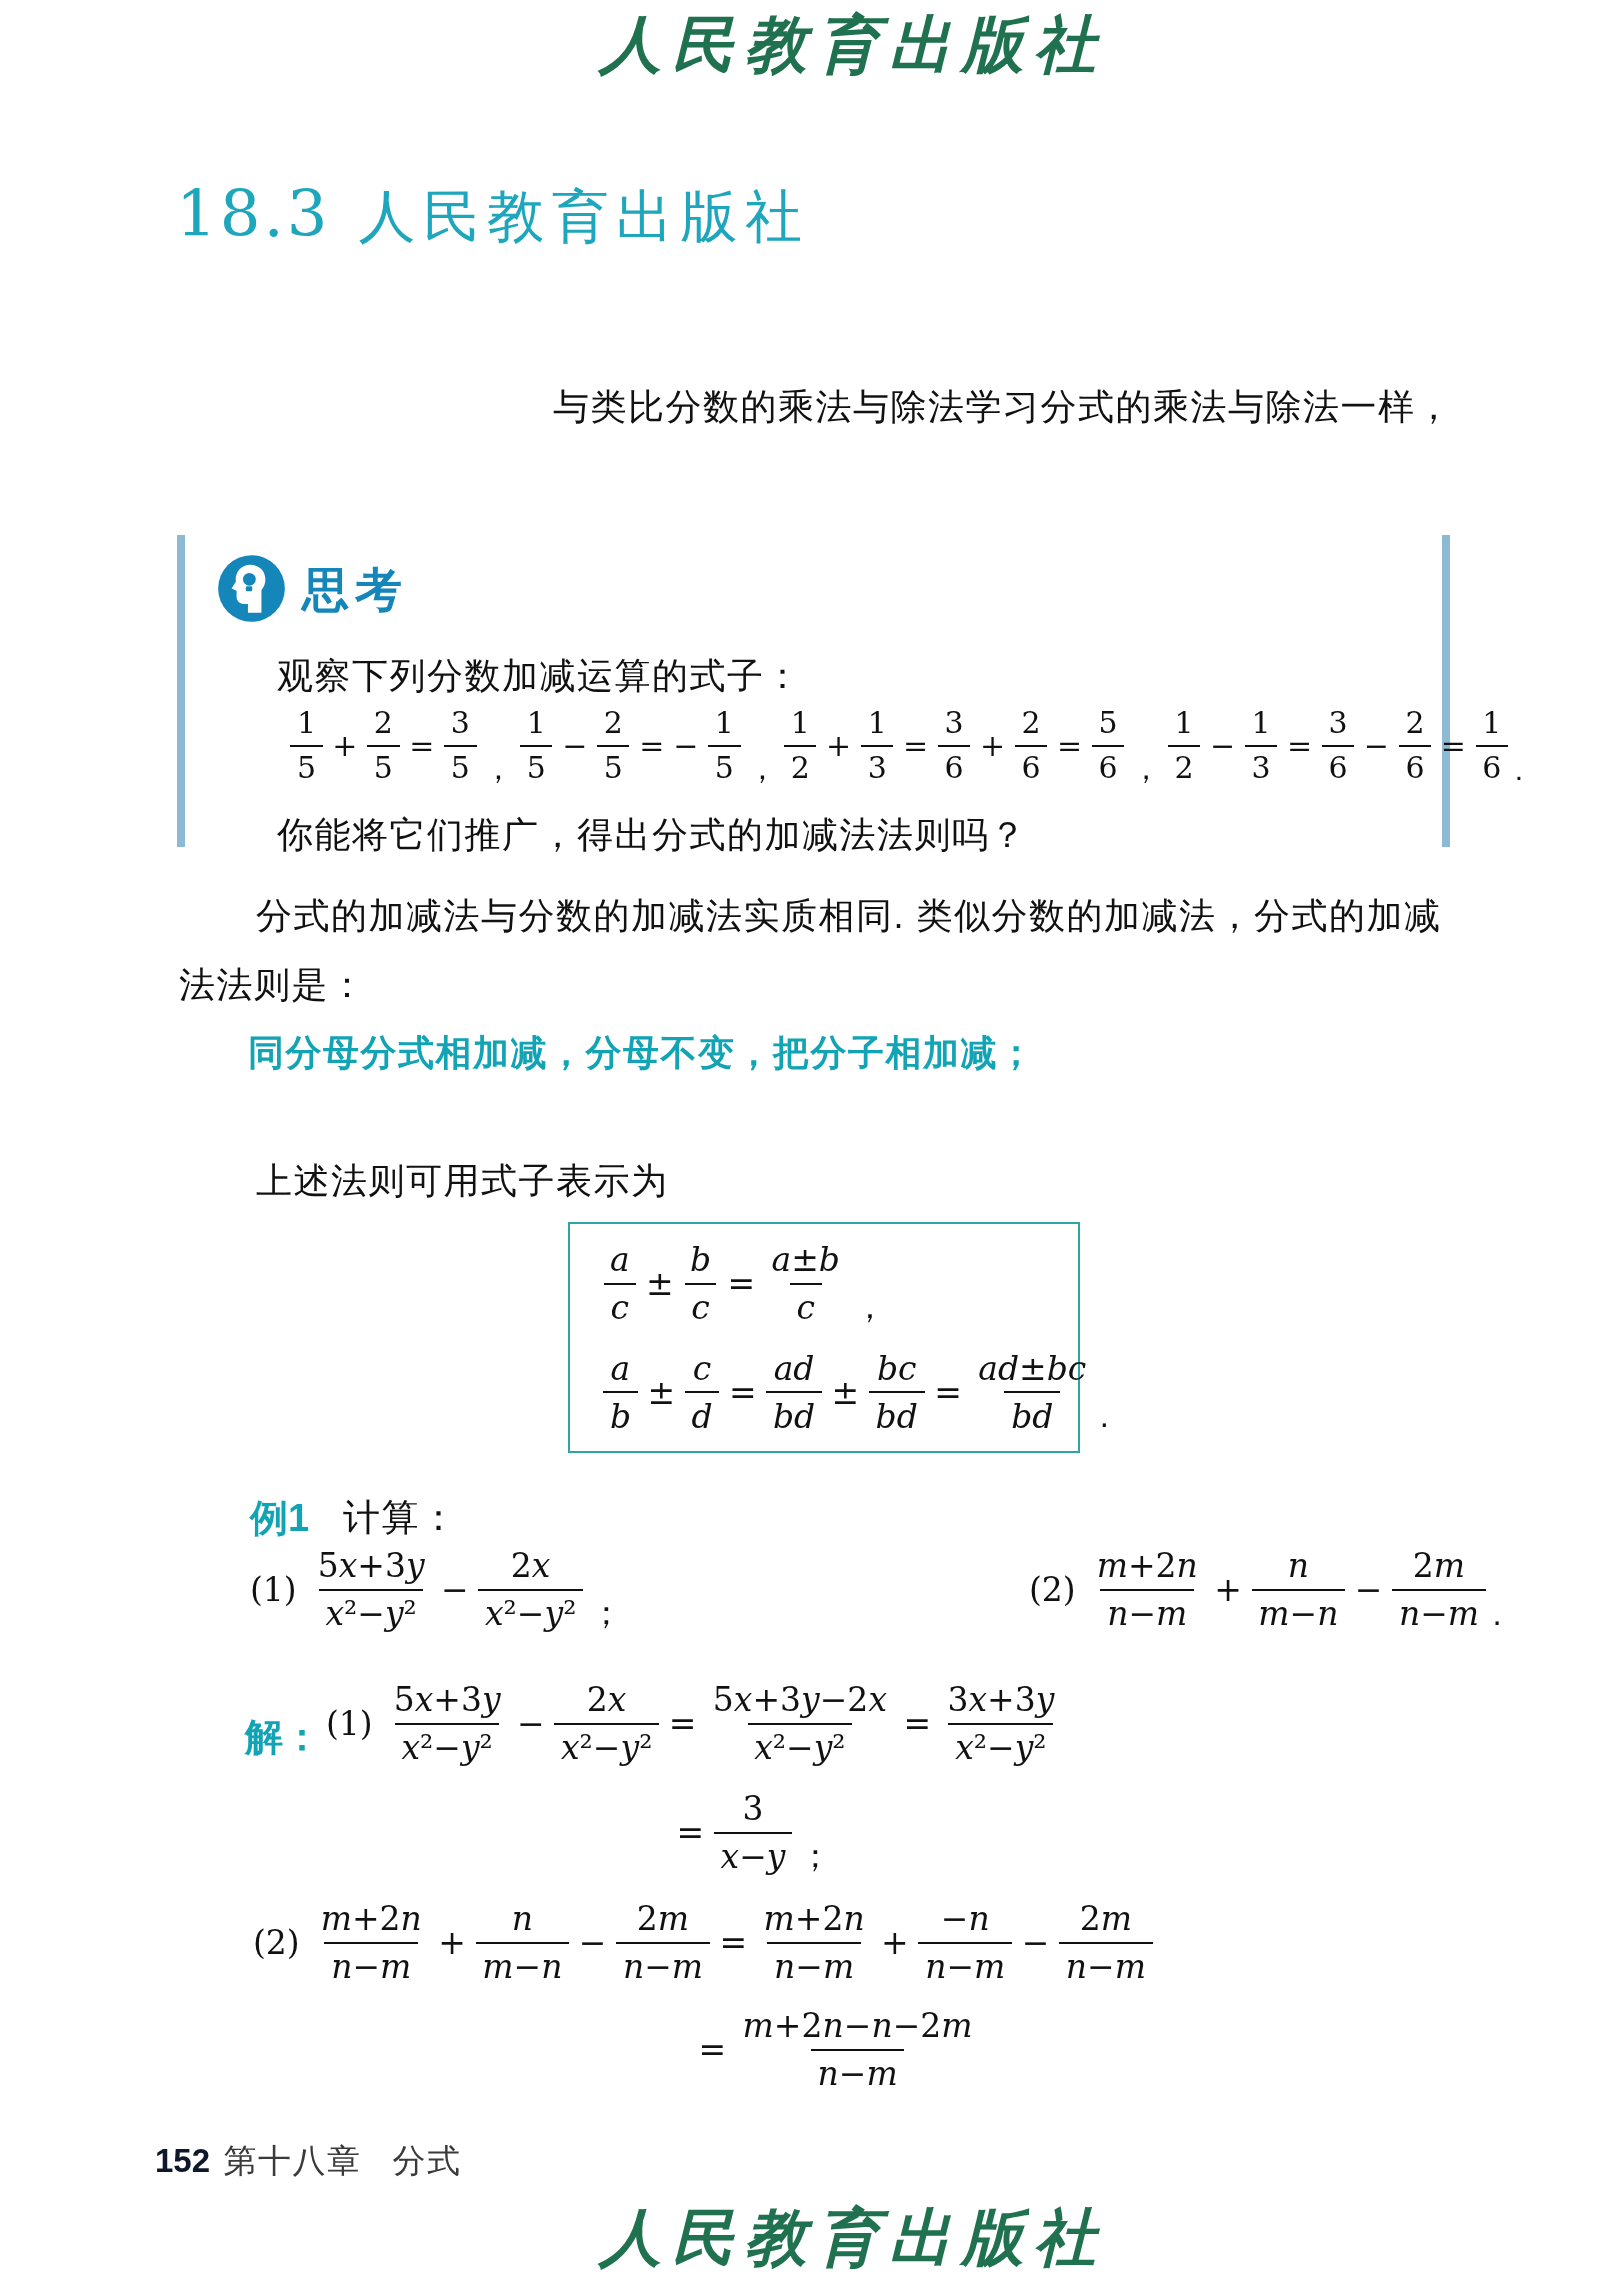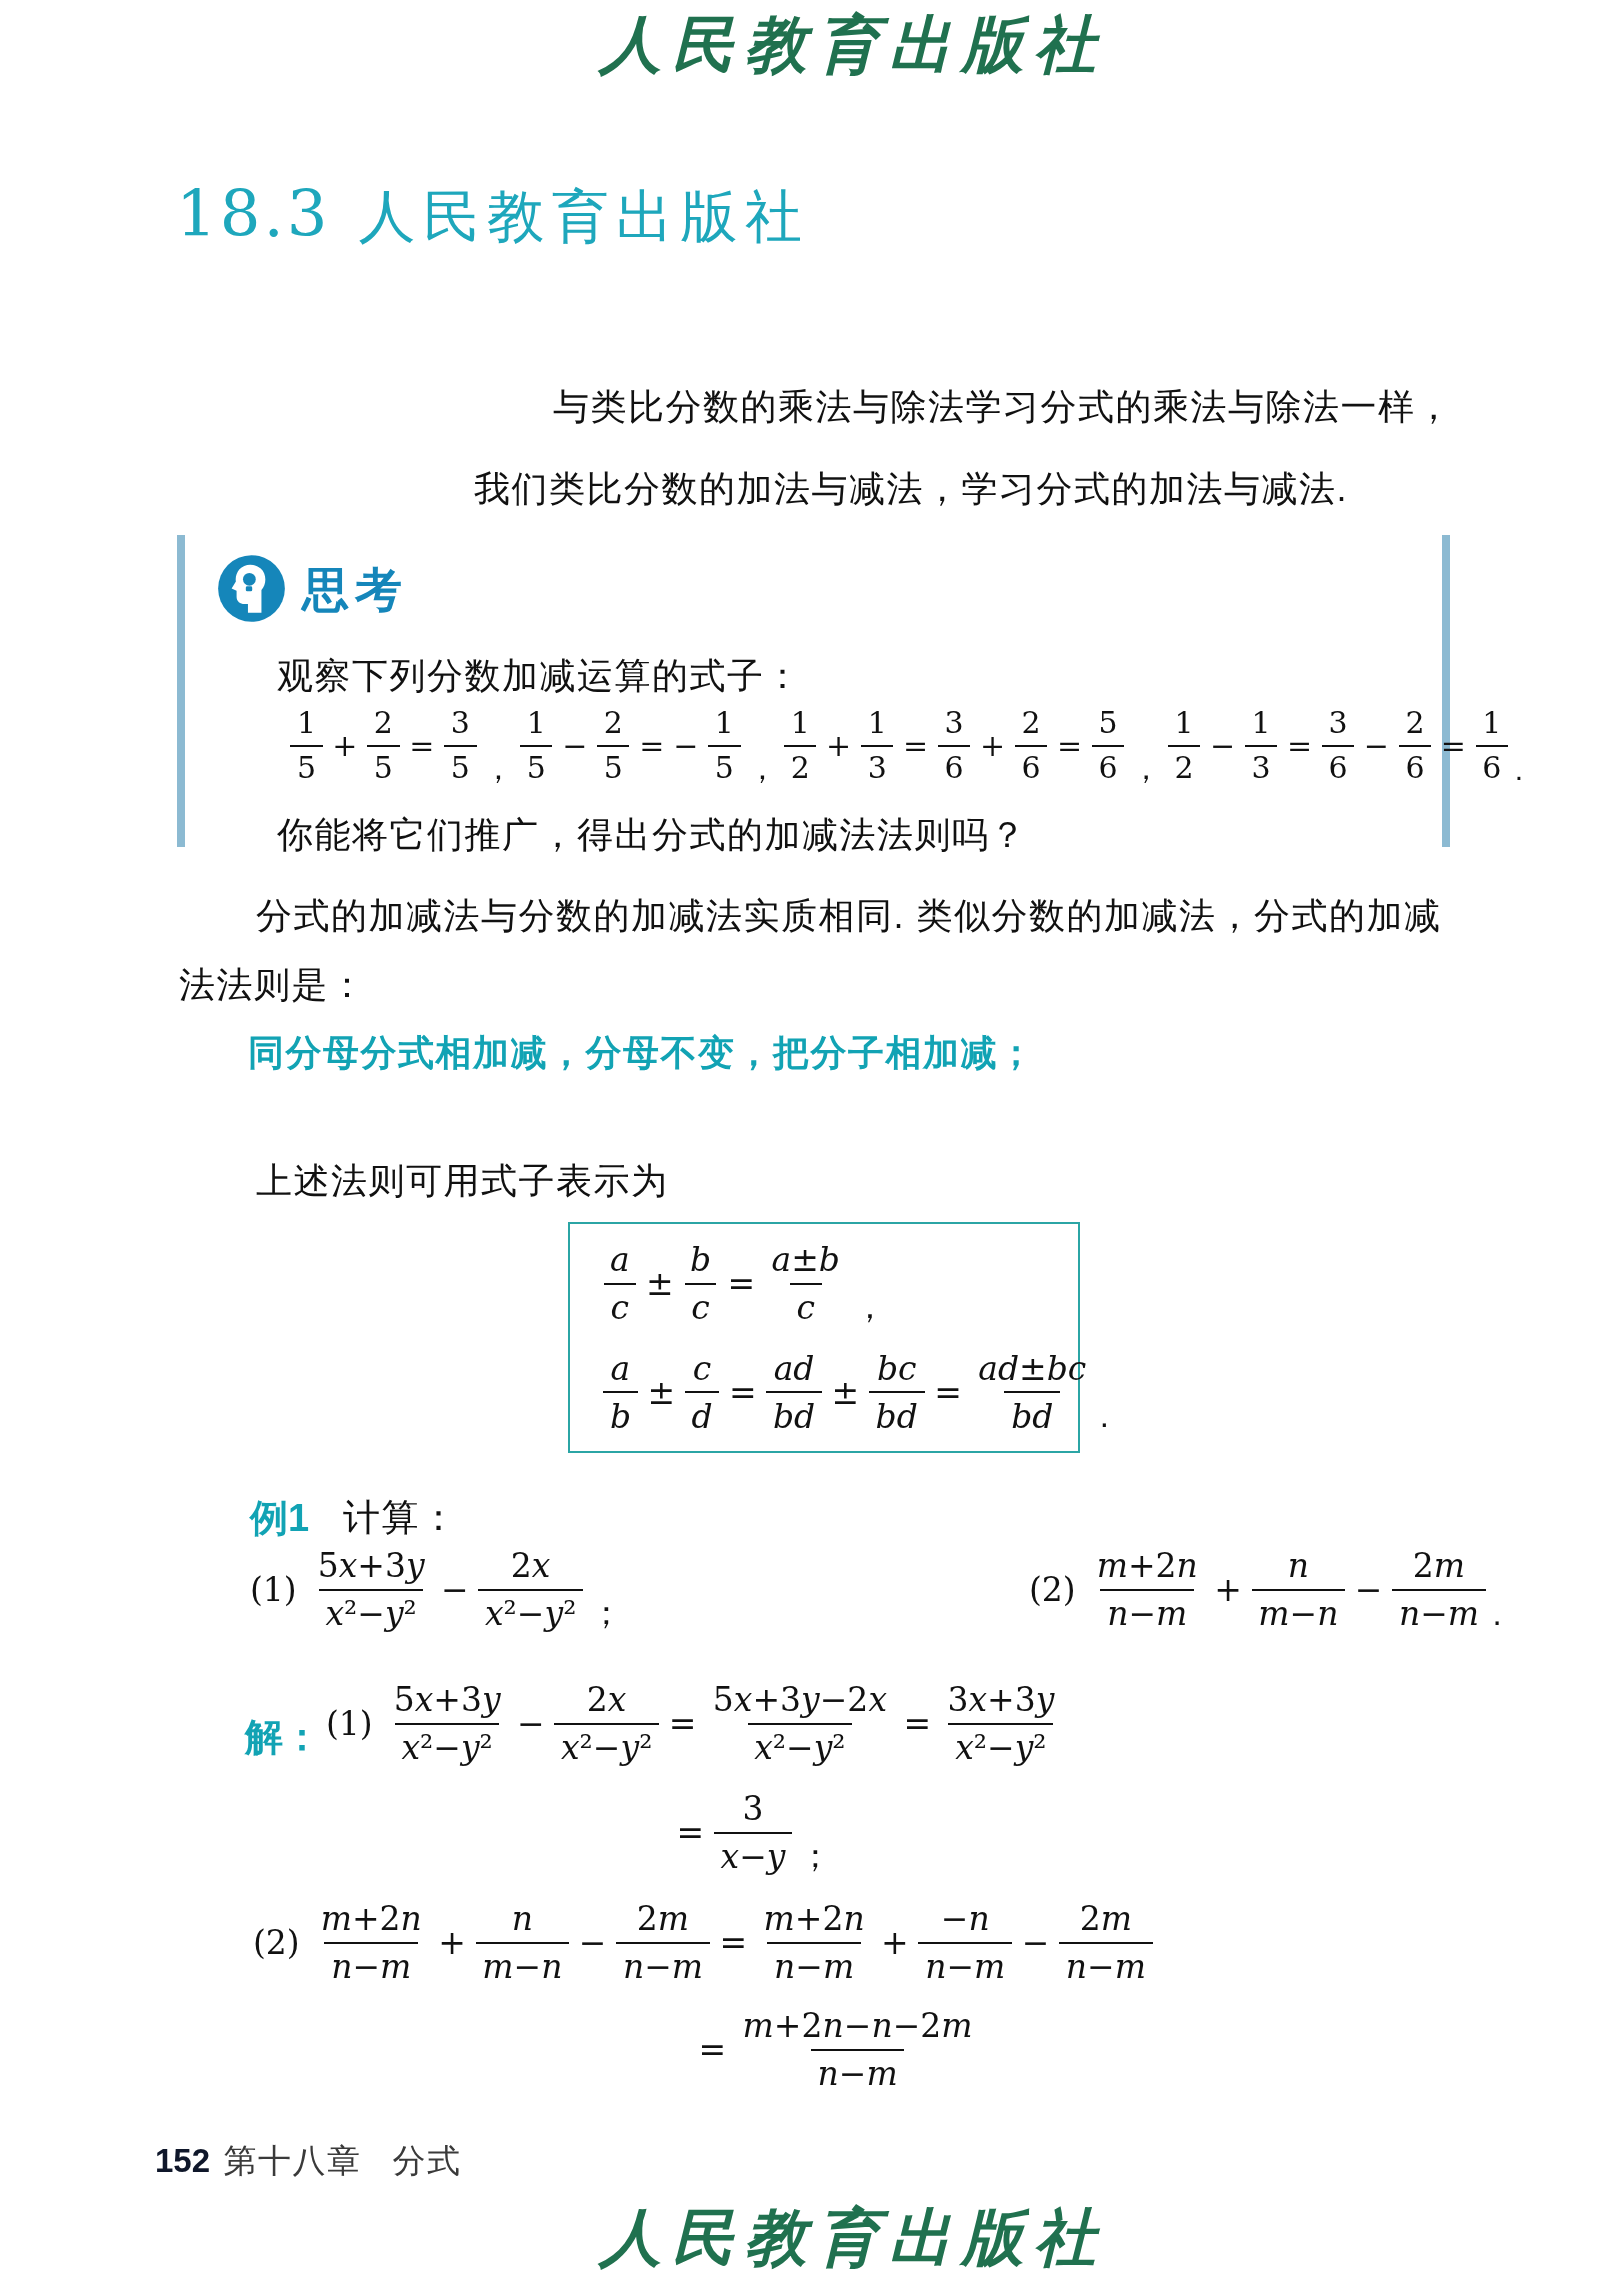--- a/index.html
+++ b/index.html
@@ -67,21 +67,20 @@
 
 <div class="page">
 
   <div class="wm top">人民教育出版社</div>
 
   <div class="title">
     <span class="tnum">18.3</span><span class="ttext">人民教育出版社</span>
   </div>
 
   <div class="introline il1">与类比分数的乘法与除法学习分式的乘法与除法一样，</div>
-  <div class="introline il2">我们类比分数的加法与减法，学习分式的加法与减法.</div>
 
   <div class="bar left"></div>
   <div class="bar right"></div>
 
   <svg class="thinkicon" viewBox="0 0 100 100">
     <circle cx="50" cy="50" r="47" fill="#1586ba"></circle>
     <g transform="scale(-1,1) translate(-100,0)">
       <path d="M36 84 V52 C29 45 28 30 37 22 C46 14 60 15 67 23 C71 28 73 34 72 40 L78 50 L71 53 V62 C71 68 66 72 60 72 H55 V84 Z" fill="#ffffff"></path>
       <circle cx="53" cy="37" r="9" fill="#1586ba"></circle>
       <rect x="49" y="47" width="9" height="7" rx="2" fill="#1586ba"></rect>

